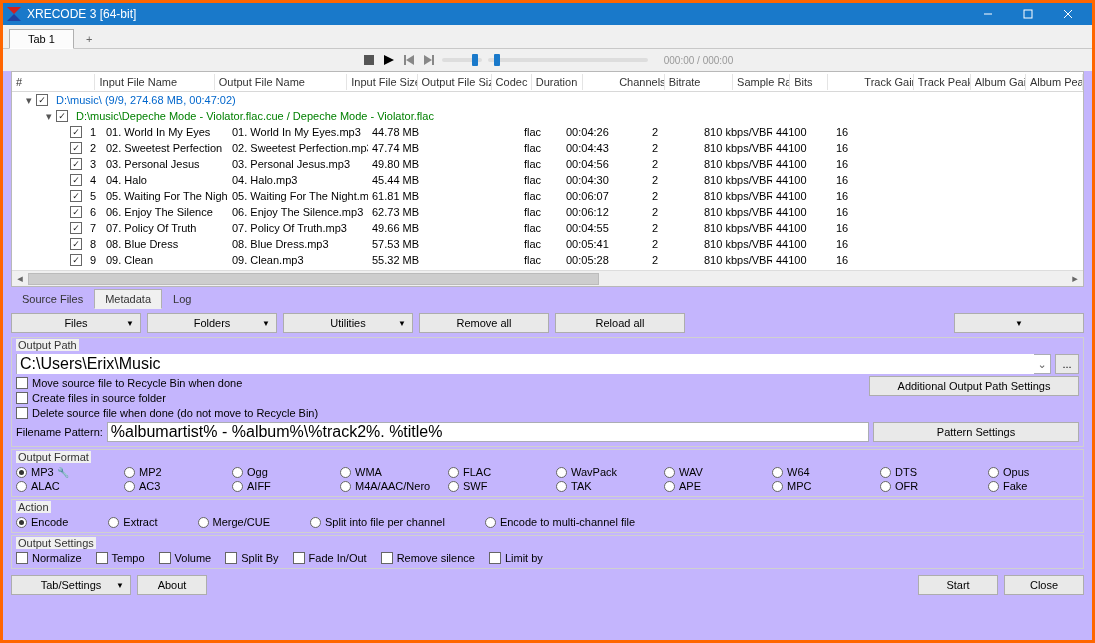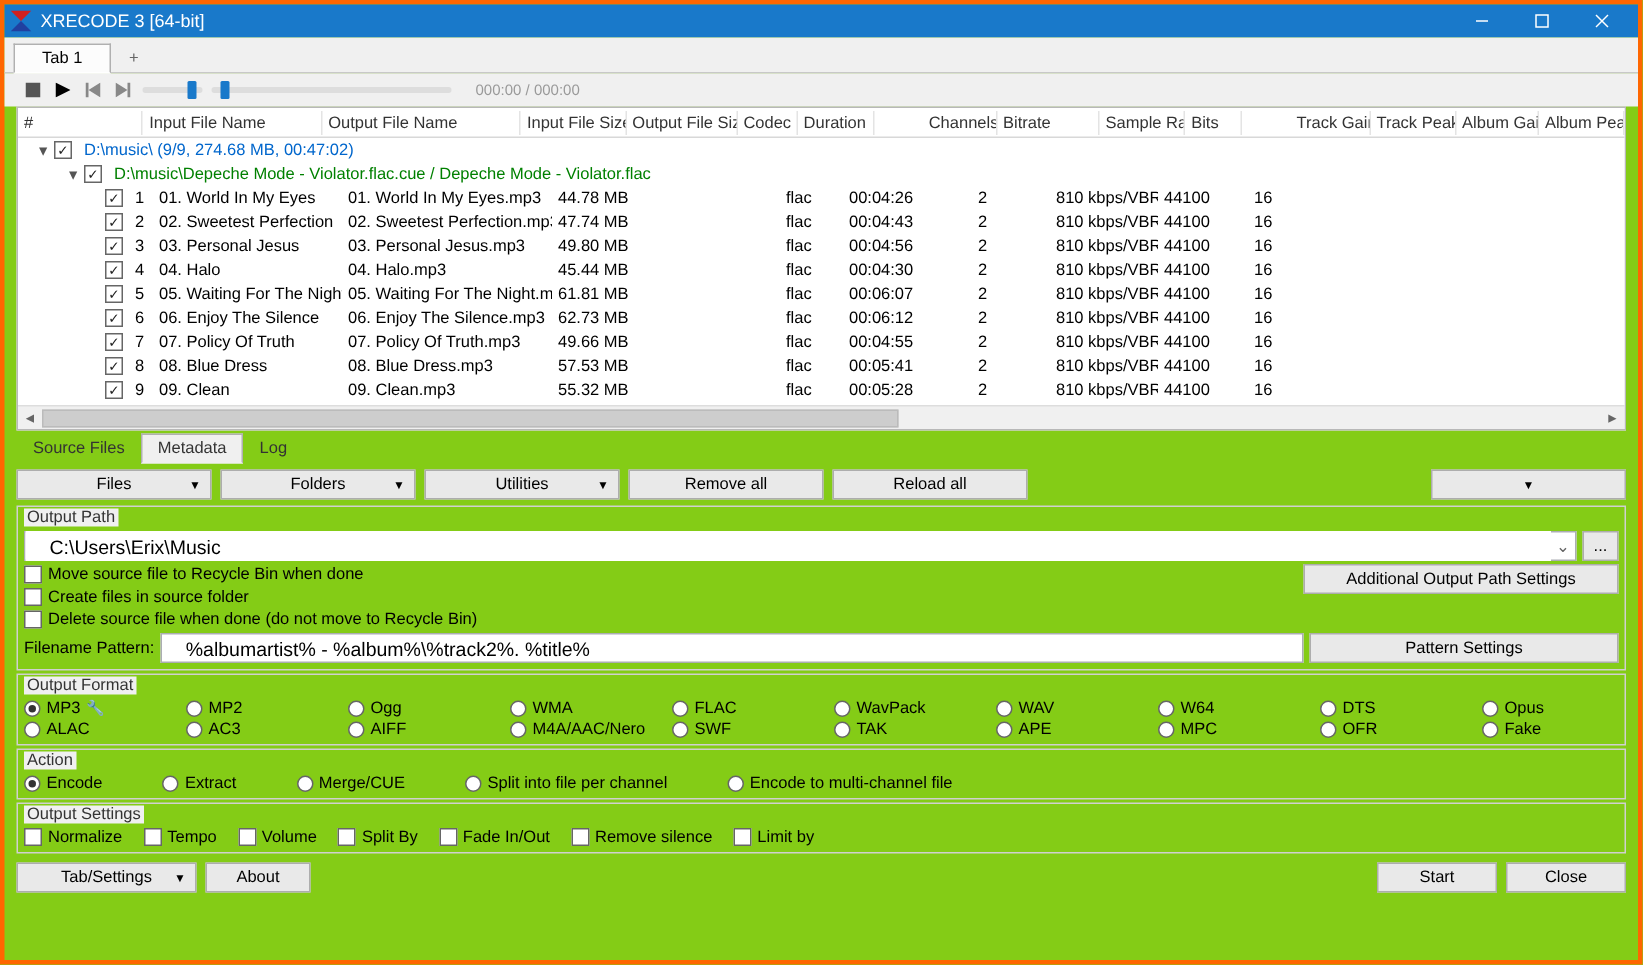--- a/index.html
+++ b/index.html
@@ -1,25 +1,25 @@
 <!DOCTYPE html>
 <html><head>
 <meta charset="utf-8">
 <style>
 * { box-sizing: border-box; margin: 0; padding: 0; font-family: "Segoe UI", Tahoma, sans-serif; font-size: 11px; }
 body { background: #ff6600; width: 1095px; height: 643px; overflow: hidden; }
-.window { position: absolute; top: 3px; left: 3px; right: 3px; bottom: 3px; background: #84cc16; display: flex; flex-direction: column; }
+.window { position: absolute; top: 3px; left: 3px; right: 3px; bottom: 3px; background: #c4b5fd; display: flex; flex-direction: column; }
 .titlebar { background: #1979ca; color: #fff; height: 22px; display: flex; align-items: center; padding: 0 4px; }
 .titlebar .logo { width: 14px; height: 14px; margin-right: 6px; }
 .titlebar .title { flex: 1; font-size: 12px; }
 .titlebar .winbtn { width: 40px; height: 22px; display: flex; align-items: center; justify-content: center; color: #fff; }
 .tabstrip { height: 24px; display: flex; align-items: flex-end; padding: 2px 6px 0 6px; background: #f0f0f0; border-bottom: 1px solid #c8c8c8; }
 .tabstrip .tab { border: 1px solid #b0b0b0; border-bottom: 1px solid #fff; background: #fcfcfc; padding: 3px 18px; font-size: 11px; margin-right: 2px; position: relative; top: 1px;}
 .tabstrip .addtab { padding: 3px 10px; color: #666; }
-.toprow { height: 22px; display: flex; align-items: center; justify-content: flex-start; padding: 2px 12px; gap: 6px; background: #f0f0f0;}
+.toprow { height: 22px; display: flex; align-items: center; justify-content: center; padding: 2px 12px; gap: 6px; background: #f0f0f0;}
 .pbtn { width: 14px; height: 14px; display: inline-flex; align-items: center; justify-content: center; color: #555; }
 .slider { position: relative; height: 4px; background: #ddd; border-radius: 2px; }
 .slider .thumb { position: absolute; top: -4px; width: 6px; height: 12px; background: #1979ca; border-radius: 1px; }
 .timecode { color: #999; font-size: 10px; margin-left: 10px; }
 .grid-wrap { flex: 0 0 auto; margin: 0 8px; border: 1px solid #b8b8b8; background: #fff; }
 .grid-head, .grid-row { display: flex; align-items: center; }
 .grid-head { background: #fff; border-bottom: 1px solid #d8d8d8; height: 20px; }
 .gh { padding: 2px 4px; border-right: 1px solid #e4e4e4; font-size: 11px; color: #333; overflow: hidden; white-space: nowrap; }
 .grid-body { height: 178px; overflow: hidden; background:#fff;}
 .grid-row { height: 16px; font-size: 11px; }
@@ -36,21 +36,21 @@
 .subtabs .st { padding: 3px 10px; border: 1px solid transparent; font-size: 11px; color: #333;}
 .subtabs .st.active { border: 1px solid #b0b0b0; border-bottom: 1px solid #f0f0f0; background: #f0f0f0; }
 .btnrow { display: flex; gap: 6px; padding: 4px 8px; }
 .ddbtn { flex: 0 0 130px; height: 20px; border: 1px solid #adadad; background: #e9e9e9; display: flex; align-items: center; justify-content: center; position: relative; font-size: 11px;}
 .ddbtn .car { position: absolute; right: 6px; font-size: 8px;}
 .plainbtn { flex: 0 0 130px; height: 20px; border: 1px solid #adadad; background: #e9e9e9; display: flex; align-items: center; justify-content: center; font-size: 11px;}
 .expand { width: 20px;}
 .section { margin: 0 8px 2px 8px; border: 1px solid #d0d0d0; padding: 2px 4px 4px 4px; position:relative;}
 .section-label { position: relative; top: -1px; background: #f0f0f0; padding: 0 2px; font-size: 11px; color: #333; display:inline-block;}
 .pathrow { display: flex; gap: 4px; align-items: center; margin-top:2px;}
-.pathinput { flex: 1; height: 20px; border: 1px solid #abadb3; background: #fff; padding: 0 16px; font-size: 13px;}
+.pathinput { flex: 1; height: 20px; border: 1px solid #abadb3; background: #fff; padding: 0 3px; font-size: 16px;}
 .pathcar { width:16px; text-align:center; color:#666;}
 .dotbtn { width: 24px; height: 20px; border: 1px solid #adadad; background: #e9e9e9; text-align: center; line-height: 18px;}
 .chkrow { display: flex; align-items: center; gap: 4px; margin-top: 3px; font-size: 11px;}
 .smchk { width: 12px; height: 12px; border: 1px solid #666; background:#fff;}
 .wbtn { height: 20px; border: 1px solid #adadad; background: #e9e9e9; display: flex; align-items: center; justify-content: center; font-size: 11px; padding: 0 8px;}
 .fmt-grid { display: grid; grid-template-columns: repeat(10, 1fr); gap: 2px 17px; margin-top: 2px;}
 .fmt { display: flex; align-items: center; gap: 4px; font-size: 11px;}
 .radio { width: 11px; height: 11px; border: 1px solid #666; border-radius: 50%; display: inline-flex; align-items: center; justify-content: center; background:#fff;}
 .radio.sel::after { content: ""; width: 5px; height: 5px; background: #333; border-radius: 50%;}
 .wrench { font-size: 10px; color:#333;}

